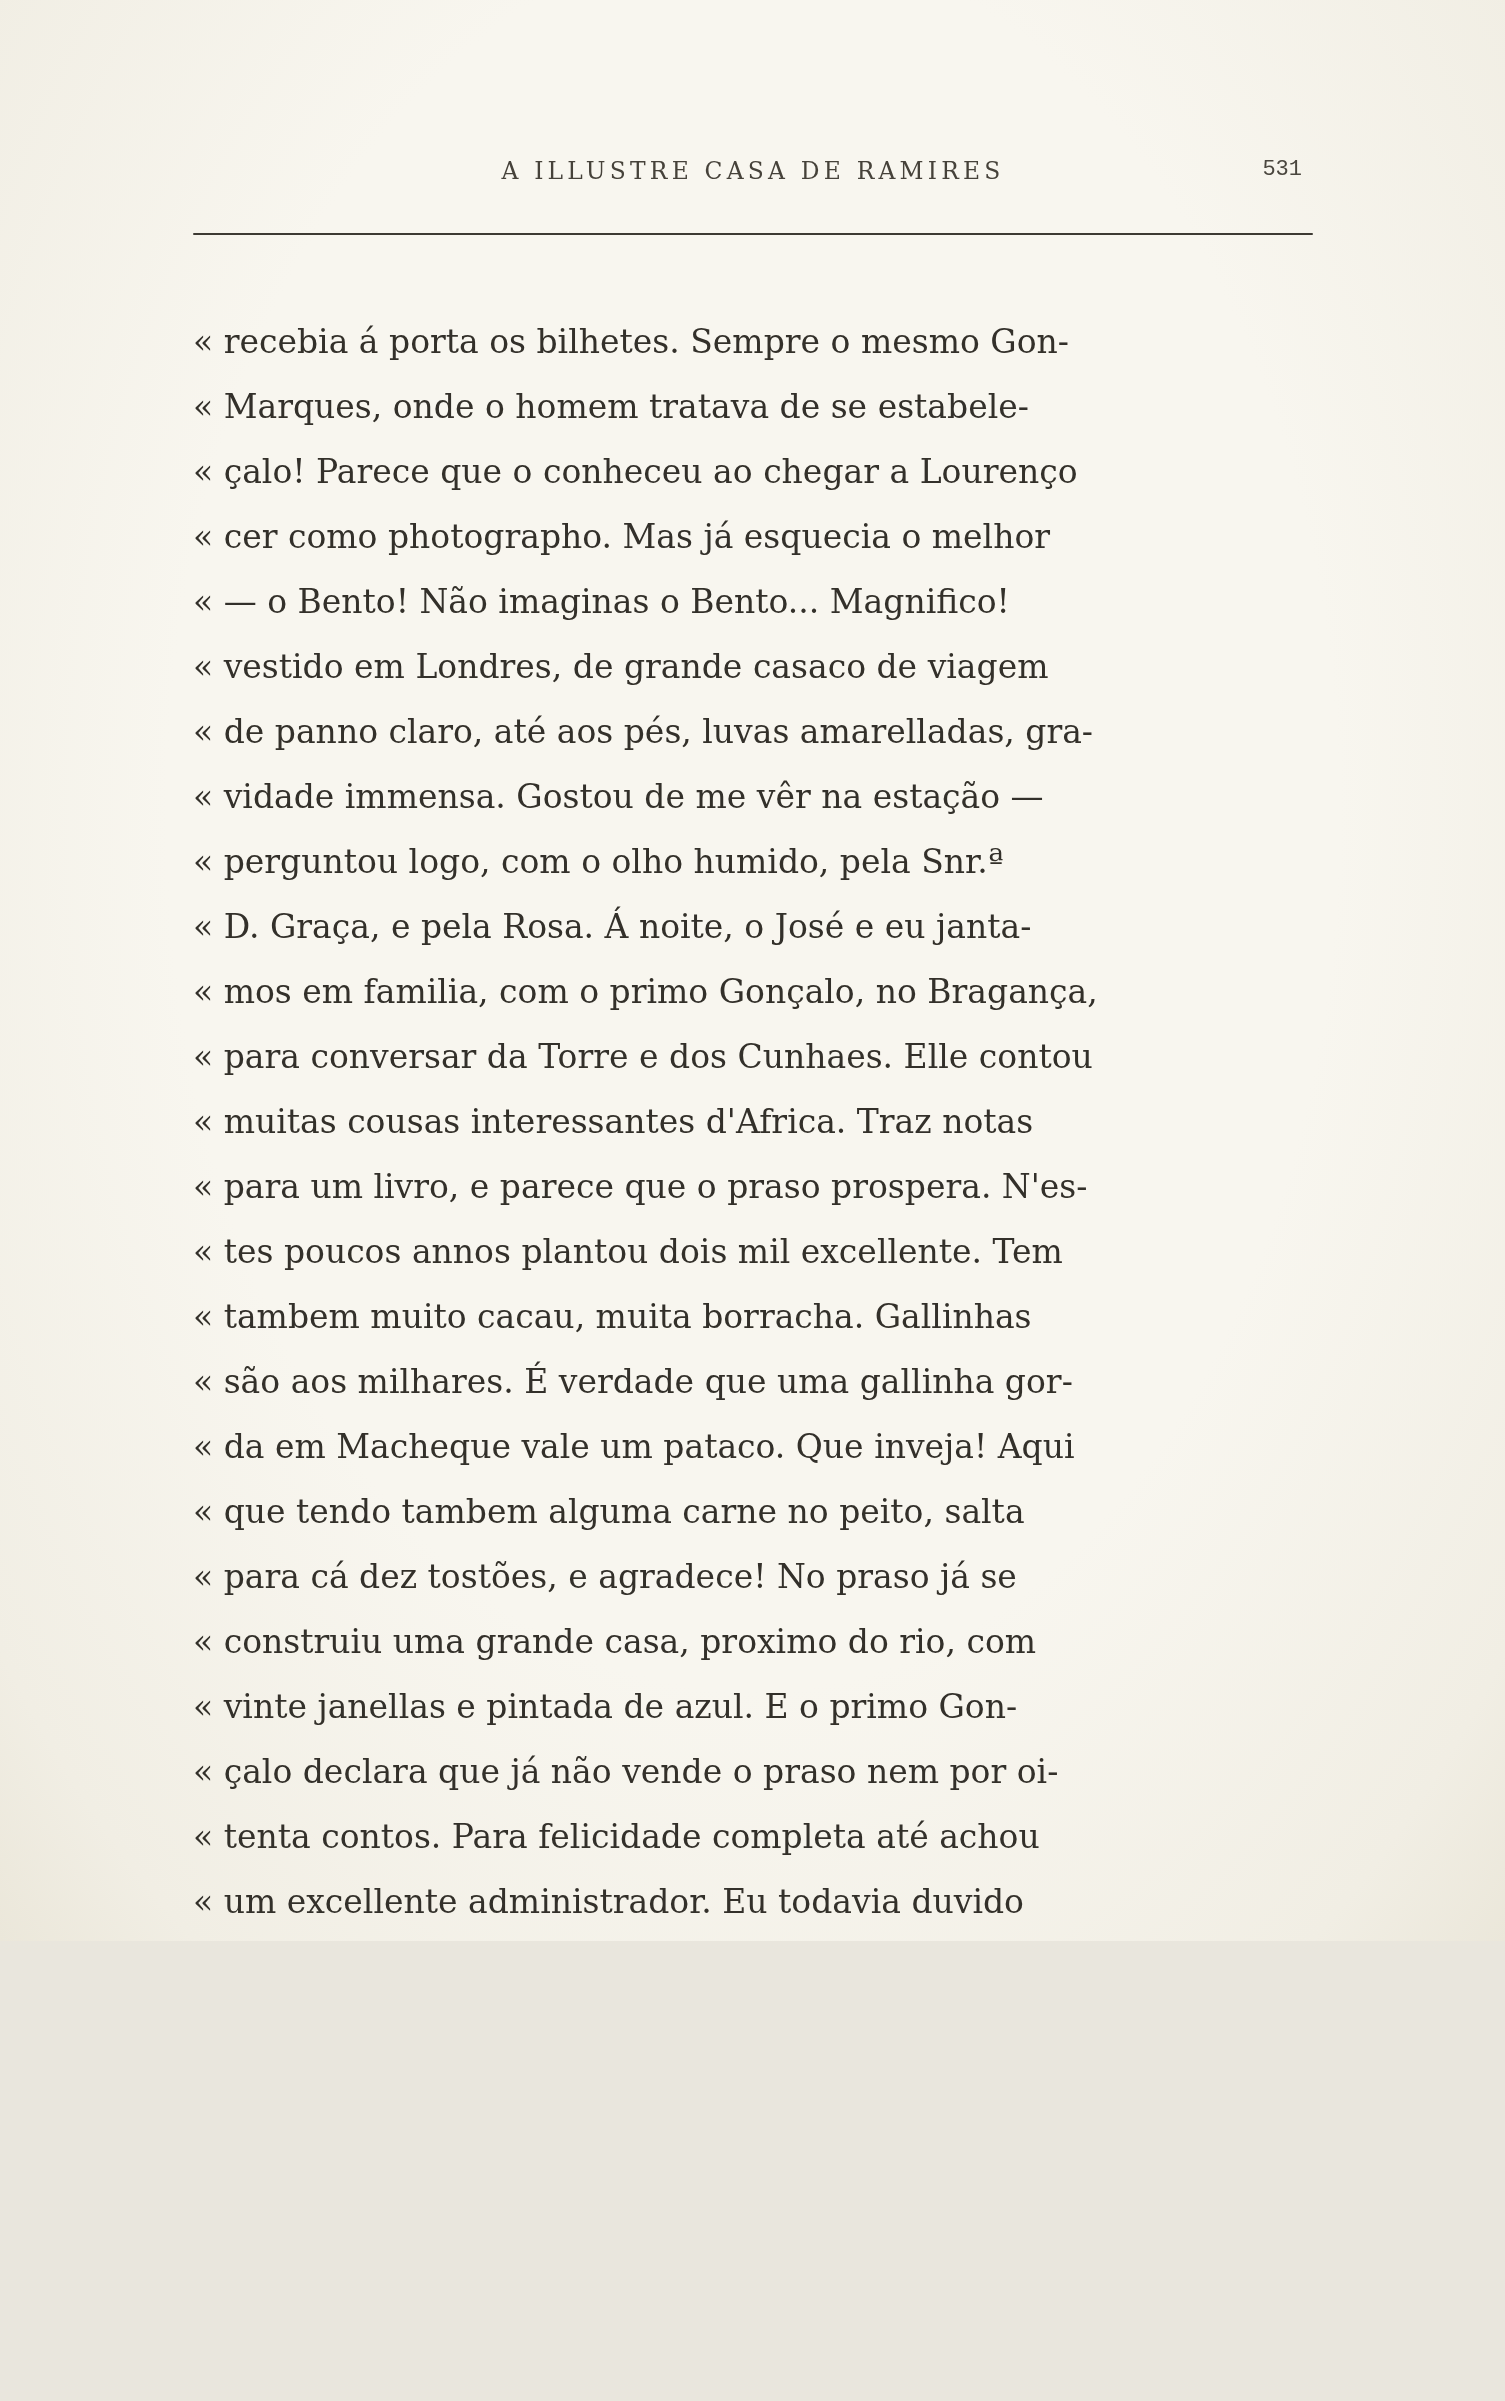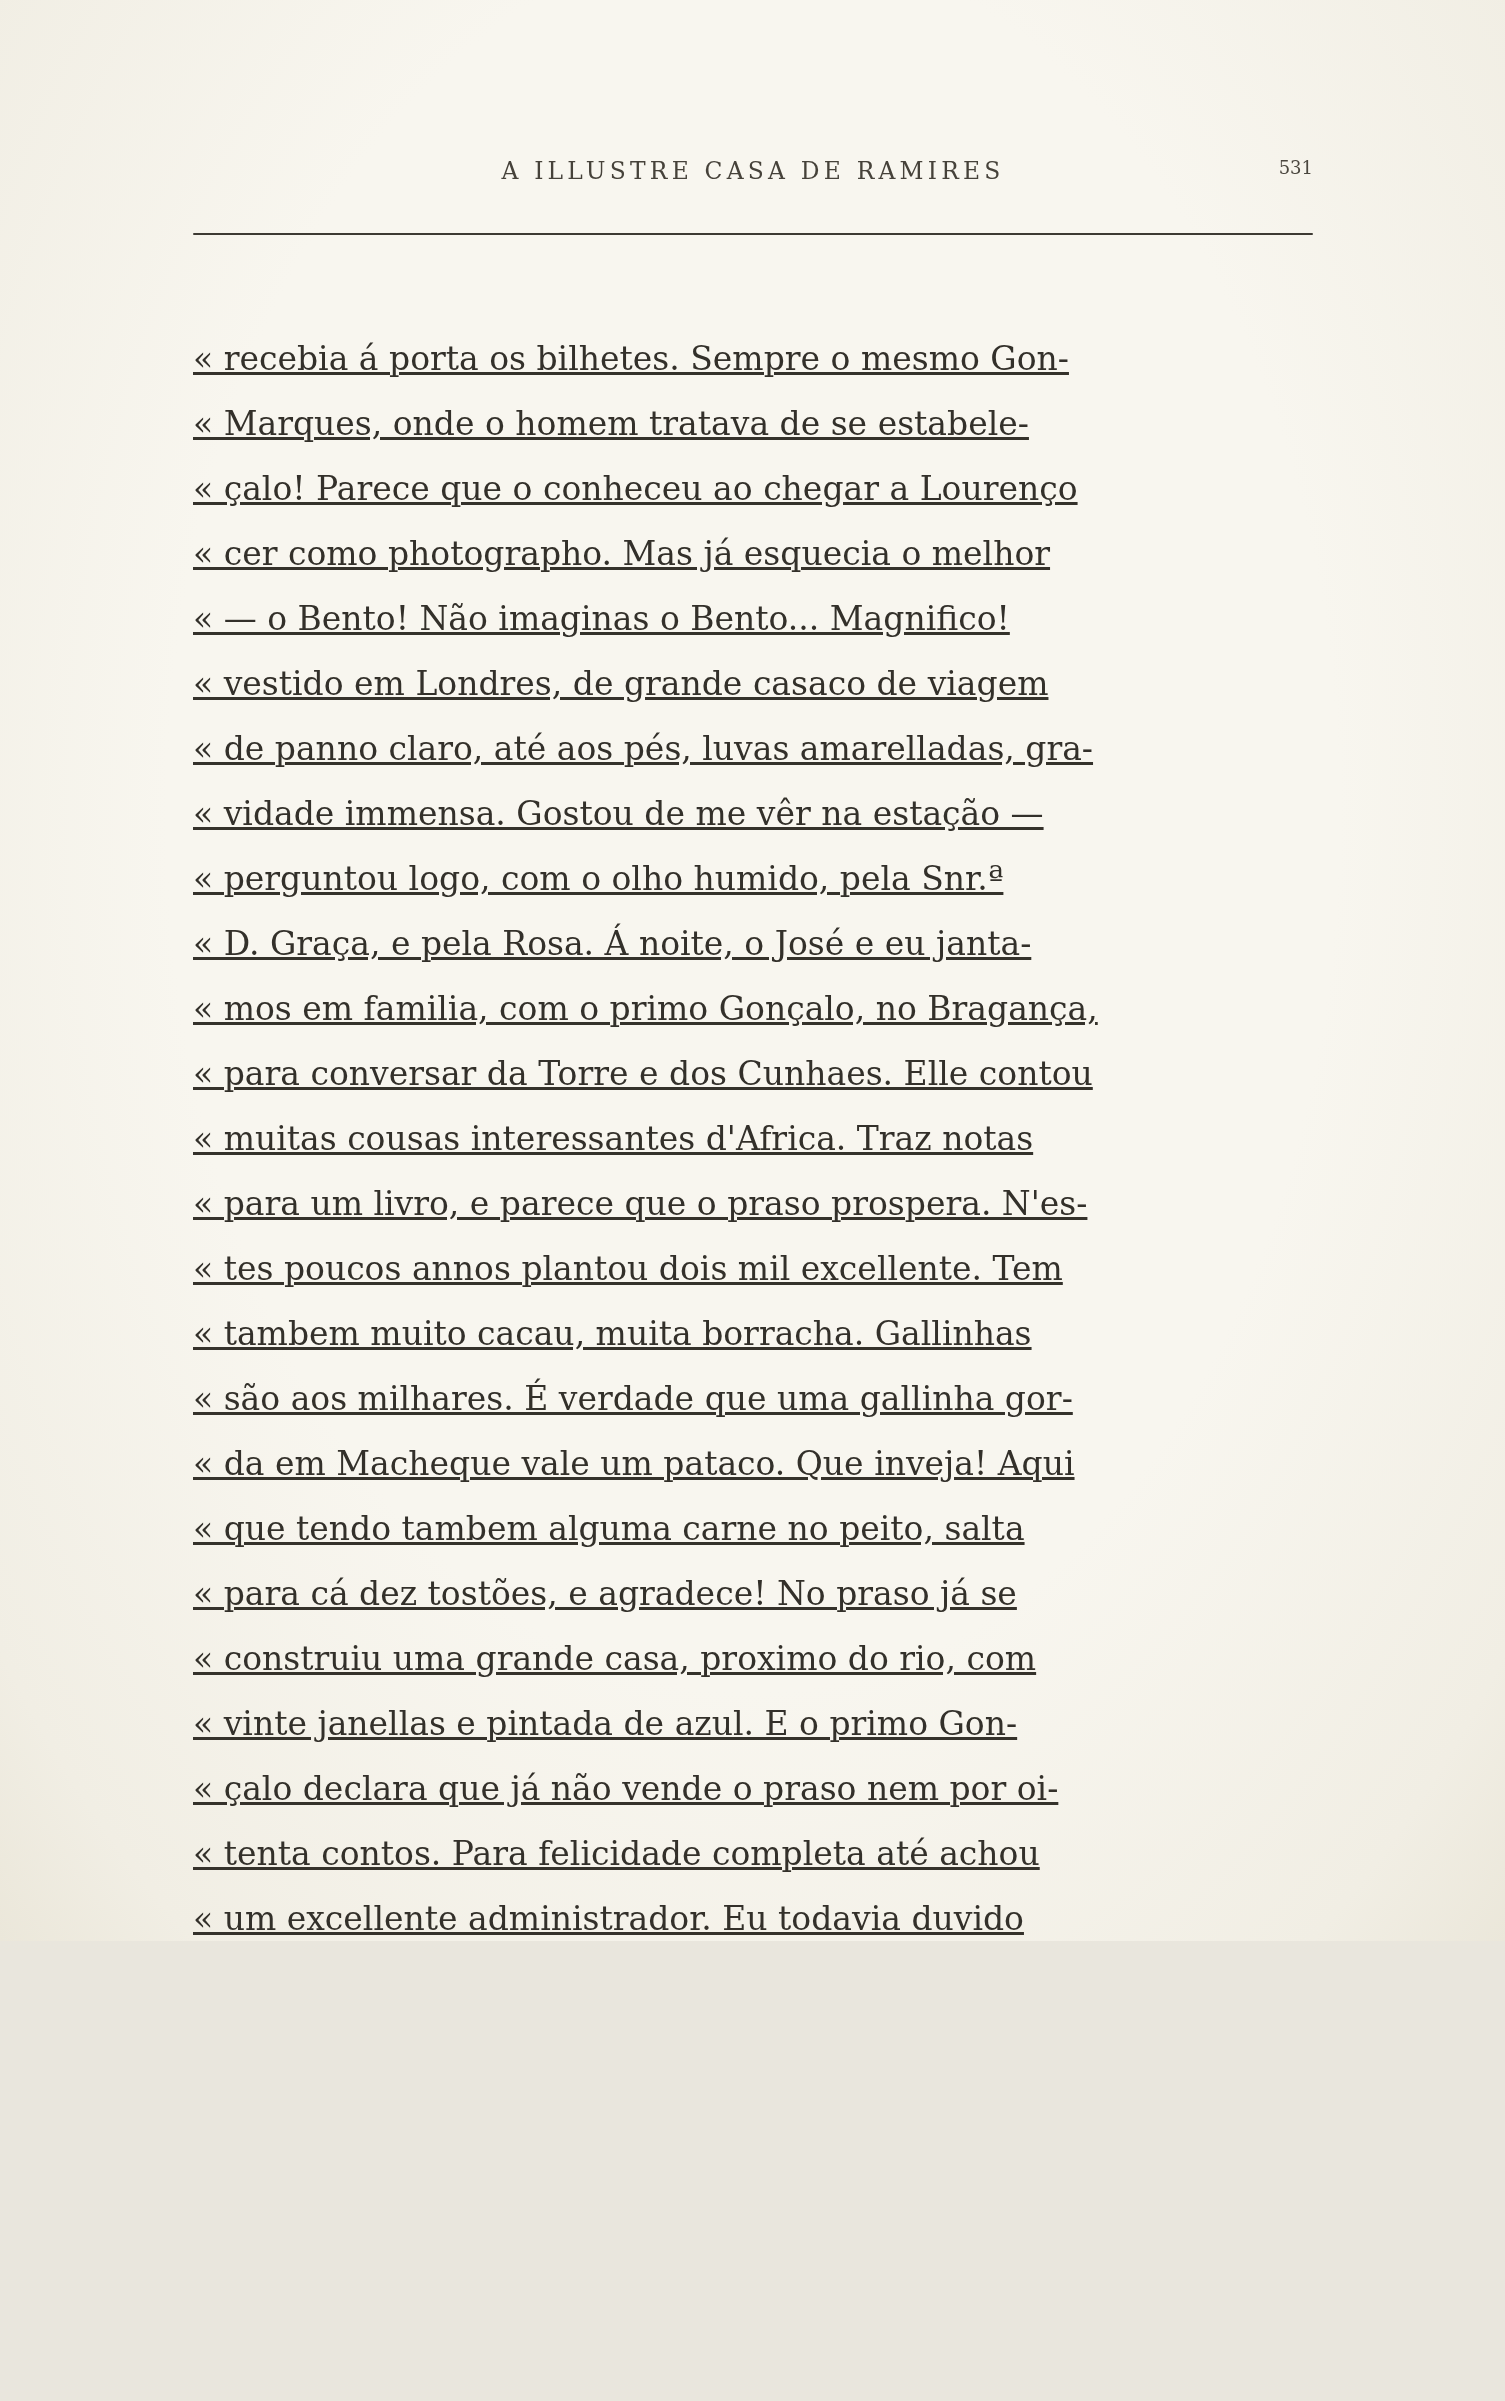--- a/index.html
+++ b/index.html
@@ -29,40 +29,40 @@
     left: 0;
     right: 0;
     text-align: center;
     font-size: 23.4px;
     letter-spacing: 0.18em;
     color: #46423a;
     white-space: nowrap;
   }
   .page-number {
     position: absolute;
-    right: 0;
+    right: 11px;
     top: 0;
-    font-size: 18px;
+    font-size: 22px;
     color: #4a463e;
+    font-family: Liberation Mono, monospace;
   }
   .header-rule {
     position: absolute;
     top: 233px;
     left: 193px;
     width: 1120px;
     height: 2.3px;
     background: #3d3a33;
     border-radius: 1.2px;
   }
   .text-block {
     position: absolute;
-    top: 326px;
+    top: 309px;
     left: 193px;
     width: 1120px;
-    text-decoration: underline;
   }
   .text-line {
     font-size: 33px;
     line-height: 65px;
     height: 65px;
     white-space: nowrap;
     text-align: justify;
     text-align-last: justify;
     color: #33302a;
   }

